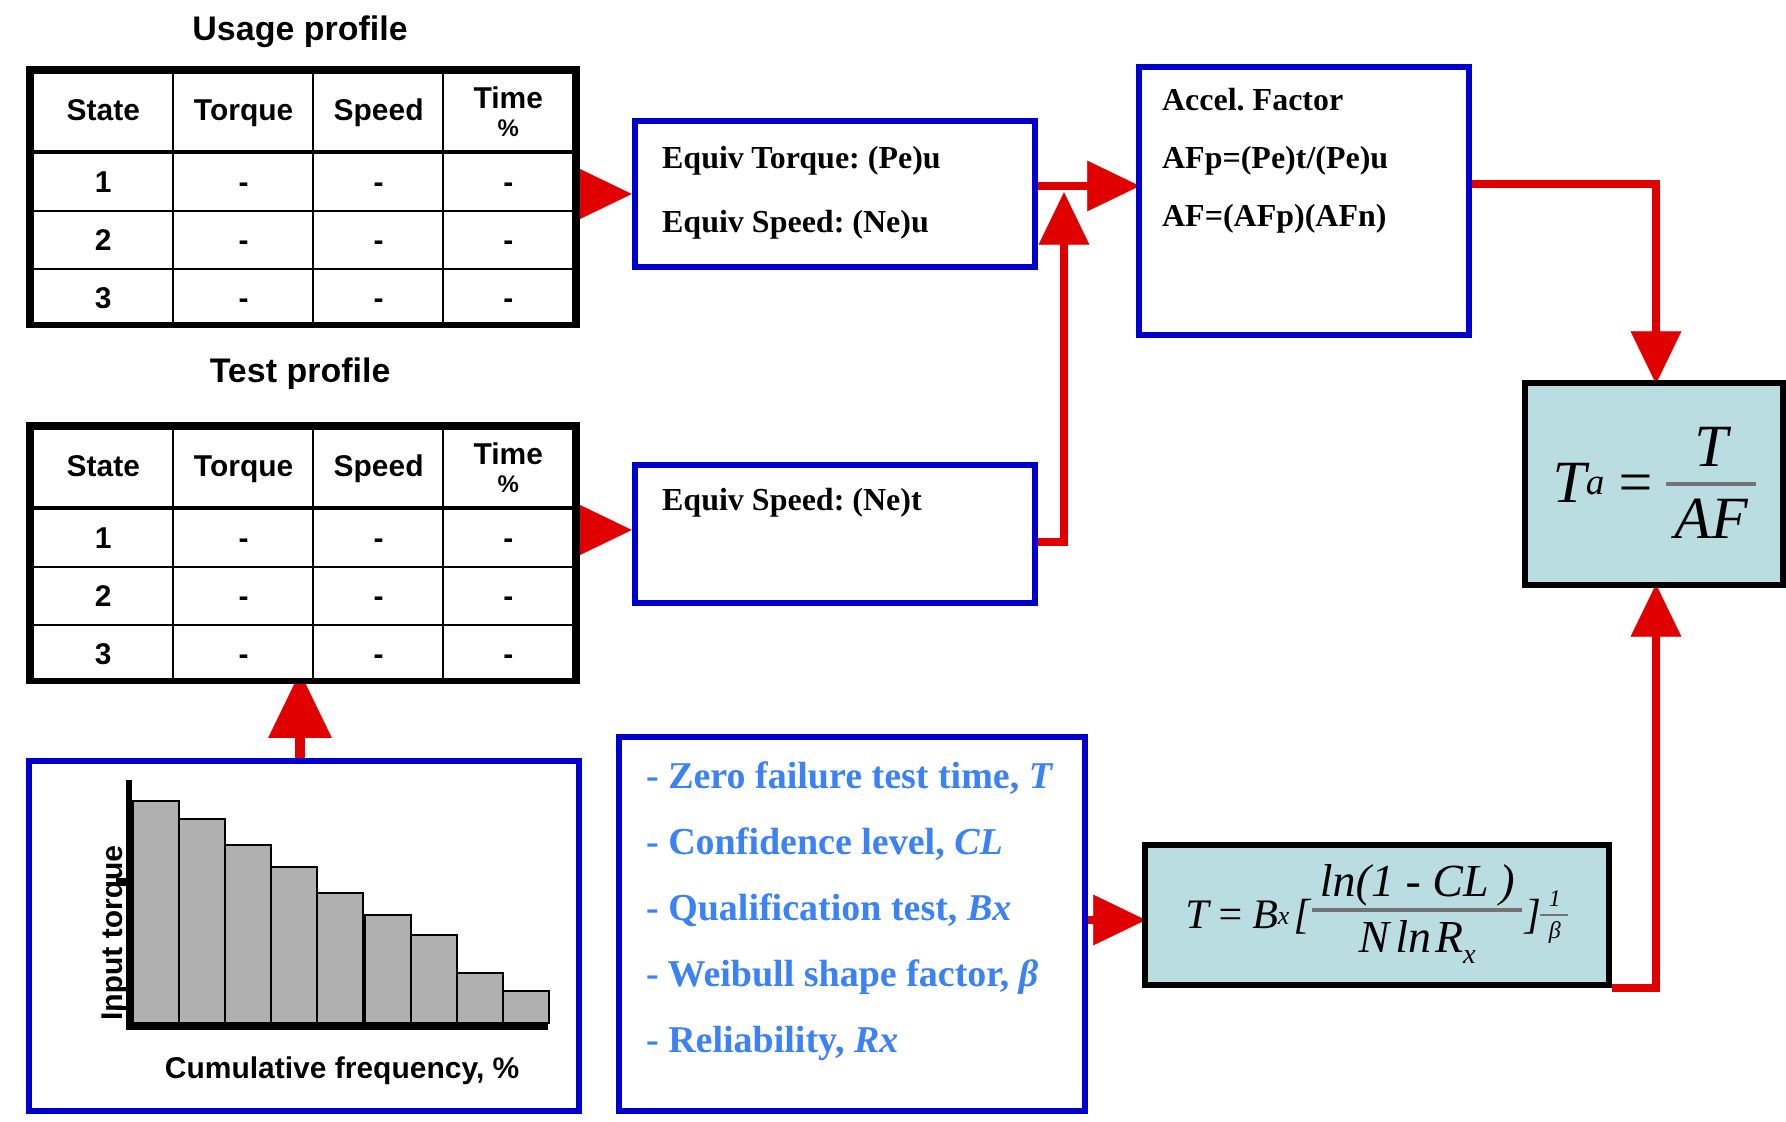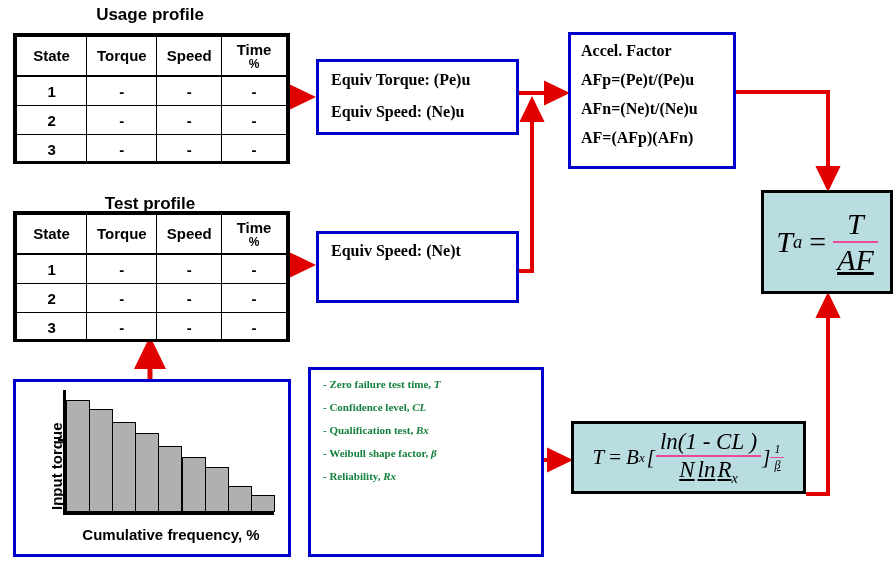--- a/index.html
+++ b/index.html
@@ -28,27 +28,27 @@
            font-size:16px;color:#000;white-space:nowrap;}
 
   
   .cyanbox{border:3px solid #000;background:#b9dde1;}
 
   
   .math{font-family:"Liberation Serif",serif;color:#000;}
   .mi{font-style:italic;}
   .frac{display:inline-block;vertical-align:middle;text-align:center;}
   .frac .num{display:block;padding:0 4px;}
-  .frac .den{display:block;border-top:2px solid #ec4899;padding:0 4px;text-decoration:underline;}
+  .frac .den{display:block;border-top:2px solid #737373;padding:0 4px;}
   .sup{font-size:0.58em;vertical-align:super;}
   .sub{font-size:0.62em;vertical-align:sub;}
 
   
   .plist{font-family:"Liberation Serif",serif;font-weight:bold;
-         font-size:11px;color:#15803d;white-space:nowrap;}
+         font-size:19px;color:#3b82f6;white-space:nowrap;}
   .plist .dash{font-weight:bold;}
   .plist .sym{font-style:italic;}
 
   
   .chart-frame{border:3px solid #0000CC;background:#fff;}
   .ylab{position:absolute;font-family:"Liberation Sans",sans-serif;
         font-weight:bold;font-size:15px;color:#000;
         transform:rotate(-90deg);transform-origin:left top;white-space:nowrap;}
   .xlab{position:absolute;font-family:"Liberation Sans",sans-serif;
         font-weight:bold;font-size:15px;color:#000;white-space:nowrap;}
@@ -116,21 +116,21 @@
         <tr>
           <td>3</td>
           <td>-</td>
           <td>-</td>
           <td>-</td>
         </tr>
       </tbody>
     </table>
   </div>
 
-  <div class="abs sec-title" style="left:10px;top:194px;width:280px;">Test profile</div>
+  <div class="abs sec-title" style="left:10px;top:176px;width:280px;">Test profile</div>
 
   <div class="abs ptable" style="left:13px;top:211px;width:277px;height:131px;">
     <table>
       <thead>
         <tr>
           <th style="width:26%">State</th>
           <th style="width:26%">Torque</th>
           <th style="width:24%">Speed</th>
           <th style="width:24%">
             <span>Time</span>
@@ -166,21 +166,20 @@
     <div class="bx-line">Equiv Speed: (Ne)u</div>
   </div>
 
   <div class="abs bluebox" style="left:316px;top:231px;width:203px;height:72px;padding:8px 0 0 12px;">
     <div class="bx-line">Equiv Speed: (Ne)t</div>
   </div>
 
   <div class="abs bluebox" style="left:568px;top:32px;width:168px;height:137px;padding:7px 0 0 10px;">
     <div class="bx-line" style="margin-bottom:11px;">Accel. Factor</div>
     <div class="bx-line" style="margin-bottom:11px;">AFp=(Pe)t/(Pe)u</div>
-    <div class="bx-line" style="margin-bottom:11px;">AFn=(Ne)t/(Ne)u</div>
     <div class="bx-line">AF=(AFp)(AFn)</div>
   </div>
 
   <div class="abs cyanbox" style="left:761px;top:190px;width:132px;height:104px;">
     <div class="math" style="position:absolute;left:0;top:0;width:100%;height:100%;
                 display:flex;align-items:center;justify-content:center;font-size:30px;">
       <span class="mi">T</span>
         <span class="mi sub">a</span>
       <span style="margin:0 7px;">=</span>
       <span class="frac">

